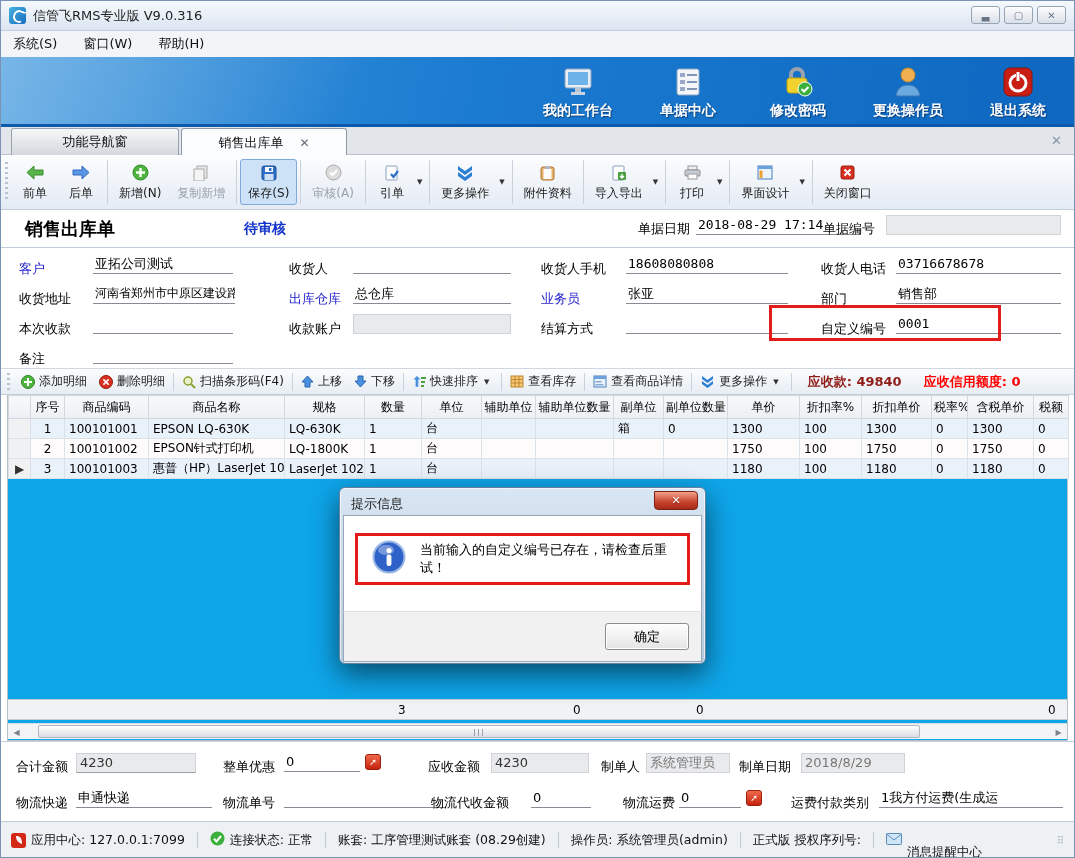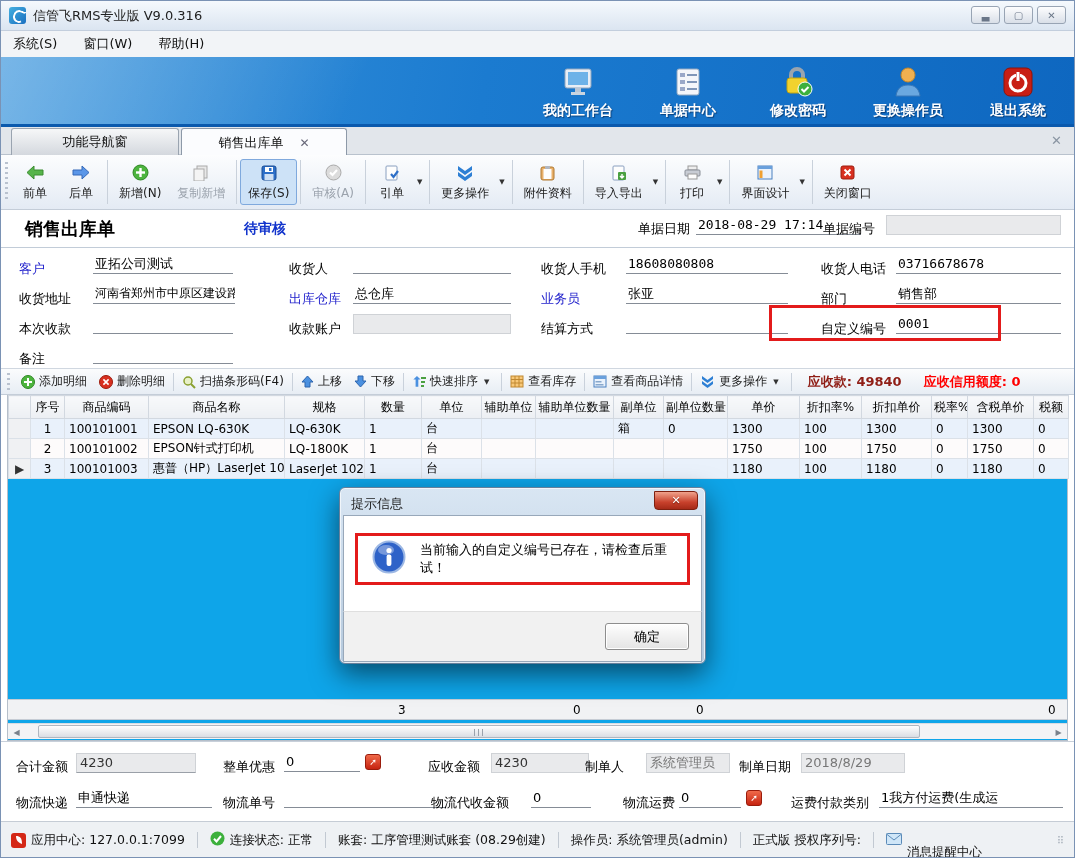--- a/index.html
+++ b/index.html
@@ -646,21 +646,21 @@
   </div>
 
   <div id="footer" class="abs">
     <span class="flbl" style="left:15px;top:16px;">合计金额</span>
     <div class="graybox" style="left:75px;top:11px;width:120px;color:#333;border-bottom-color:#9aa0a8;">4230</div>
     <span class="flbl" style="left:222px;top:16px;">整单优惠</span>
     <div class="uline" style="left:283px;top:10px;width:76px;">0</div>
     <div class="rbtn" style="left:364px;top:12px;">➚</div>
     <span class="flbl" style="left:427px;top:16px;">应收金额</span>
     <div class="graybox" style="left:490px;top:11px;width:98px;color:#333;">4230</div>
-    <span class="flbl" style="left:584px;top:16px;">制单人</span>
+    <span class="flbl" style="left:600px;top:16px;">制单人</span>
     <div class="graybox" style="left:645px;top:11px;width:84px;">系统管理员</div>
     <span class="flbl" style="left:738px;top:16px;">制单日期</span>
     <div class="graybox" style="left:800px;top:11px;width:104px;">2018/8/29</div>
 
     <span class="flbl" style="left:15px;top:52px;">物流快递</span>
     <div class="uline" style="left:75px;top:46px;width:136px;">申通快递</div>
     <span class="flbl" style="left:222px;top:52px;">物流单号</span>
     <div class="uline" style="left:283px;top:46px;width:162px;"></div>
     <span class="flbl" style="left:430px;top:52px;">物流代收金额</span>
     <div class="uline" style="left:530px;top:46px;width:60px;">0</div>

